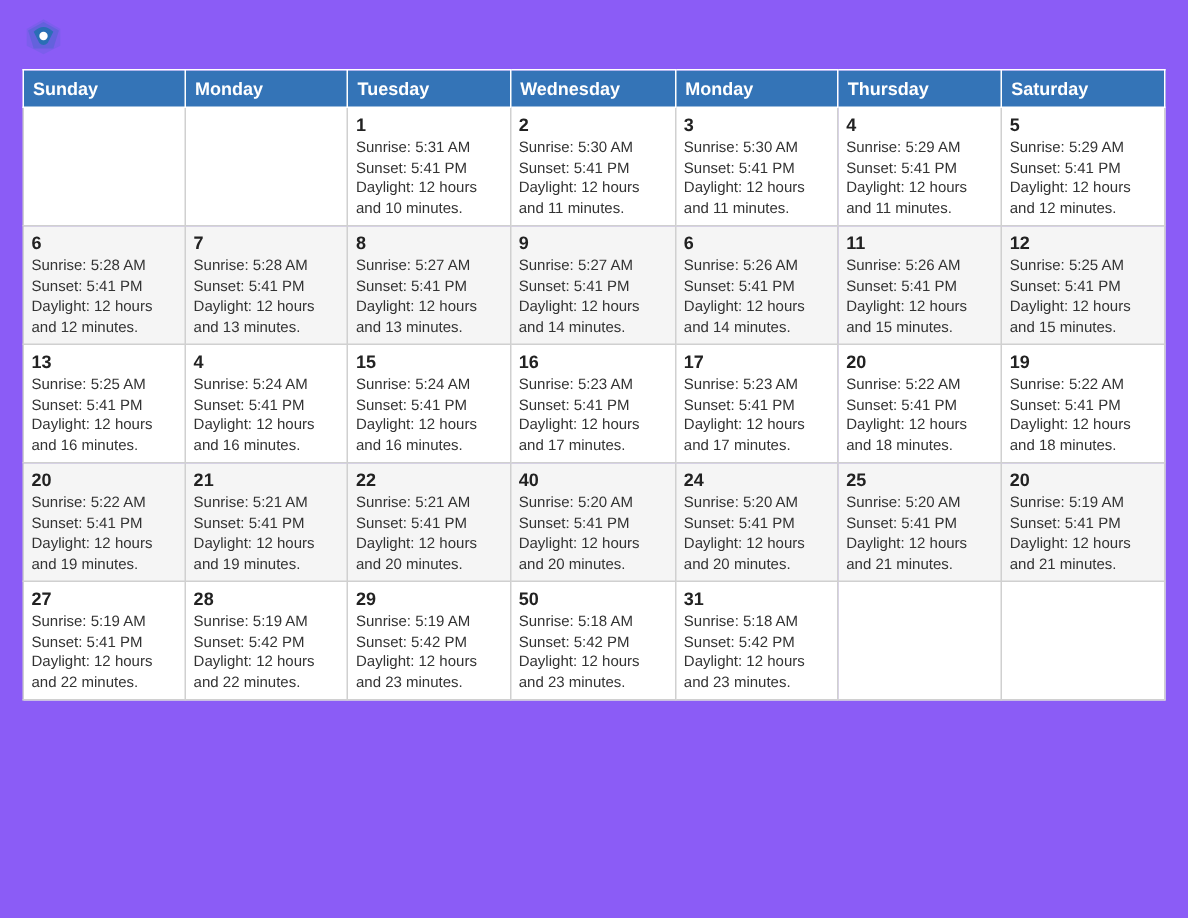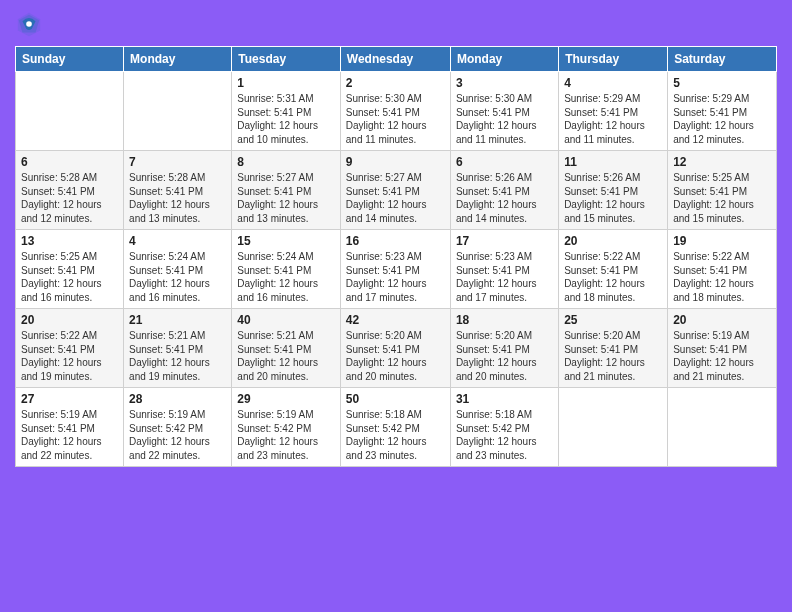--- a/index.html
+++ b/index.html
@@ -228,29 +228,29 @@
         <tr>
           <td>
             <span class="day-num">20</span>
             <div class="day-info">Sunrise: 5:22 AM<br>Sunset: 5:41 PM<br>Daylight: 12 hours and 19 minutes.</div>
           </td>
           <td>
             <span class="day-num">21</span>
             <div class="day-info">Sunrise: 5:21 AM<br>Sunset: 5:41 PM<br>Daylight: 12 hours and 19 minutes.</div>
           </td>
           <td>
+            <span class="day-num">22</span>
+            <div class="day-info">Sunrise: 5:21 AM<br>Sunset: 5:41 PM<br>Daylight: 12 hours and 20 minutes.</div>
+          </td>
+          <td>
             <span class="day-num">40</span>
-            <div class="day-info">Sunrise: 5:21 AM<br>Sunset: 5:41 PM<br>Daylight: 12 hours and 20 minutes.</div>
-          </td>
-          <td>
-            <span class="day-num">42</span>
             <div class="day-info">Sunrise: 5:20 AM<br>Sunset: 5:41 PM<br>Daylight: 12 hours and 20 minutes.</div>
           </td>
           <td>
-            <span class="day-num">18</span>
+            <span class="day-num">24</span>
             <div class="day-info">Sunrise: 5:20 AM<br>Sunset: 5:41 PM<br>Daylight: 12 hours and 20 minutes.</div>
           </td>
           <td>
             <span class="day-num">25</span>
             <div class="day-info">Sunrise: 5:20 AM<br>Sunset: 5:41 PM<br>Daylight: 12 hours and 21 minutes.</div>
           </td>
           <td>
             <span class="day-num">20</span>
             <div class="day-info">Sunrise: 5:19 AM<br>Sunset: 5:41 PM<br>Daylight: 12 hours and 21 minutes.</div>
           </td>

